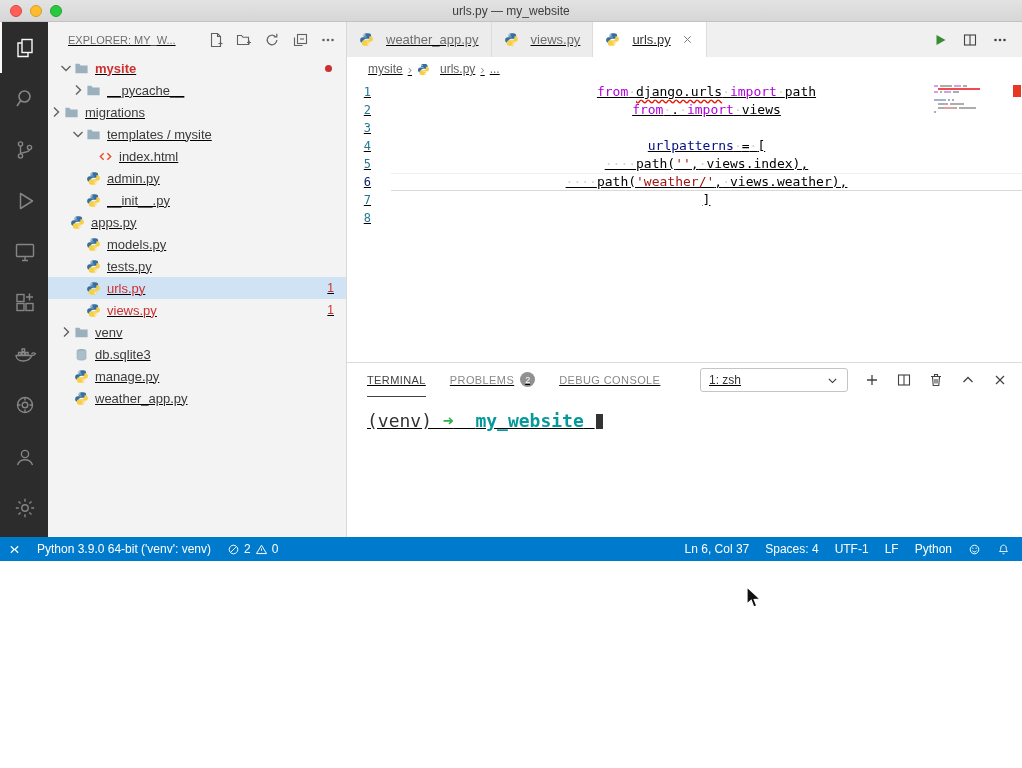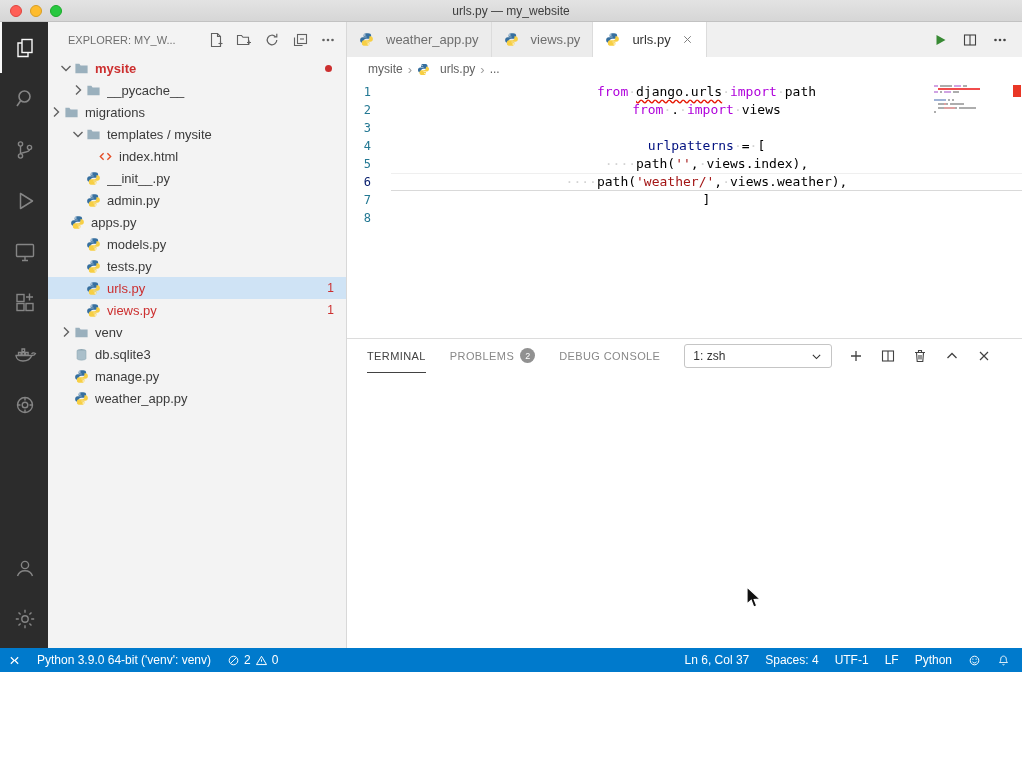--- a/index.html
+++ b/index.html
@@ -10,21 +10,21 @@
   .titlebar { height:22px; background:linear-gradient(#e3e3e3,#d6d6d6); border-bottom:1px solid #c2c2c2;
               display:flex; align-items:center; justify-content:center; position:relative; }
   .title { font-size:12px; color:#3d3d3d; }
   .traffic { position:absolute; left:10px; top:0; height:22px; display:flex; align-items:center; gap:8px; }
   .tl { width:12px; height:12px; border-radius:50%; display:inline-block; }
   .tl.red { background:#ff5f57; border:1px solid #e0443e; }
   .tl.yellow { background:#febc2e; border:1px solid #d89e24; }
   .tl.green { background:#28c840; border:1px solid #1aab29; }
 
   
-  .app { display:flex; height:626px; }
+  .app { display:flex; height:515px;text-decoration:underline; }
 
   
   .activitybar { width:48px; background:#2c2c2c; display:flex; flex-direction:column; flex:none; }
   .ab-top, .ab-bottom { display:flex; flex-direction:column; }
   .ab-bottom { margin-top:auto; padding-bottom:4px; }
   .ab-item { width:48px; height:51px; display:flex; align-items:center; justify-content:center;
              color:#858585; border-left:2px solid transparent; cursor:pointer; }
   .ab-item svg { width:24px; height:24px; }
   .ab-item.active { color:#f8f8f8; border-left-color:#f8f8f8; }
 
@@ -79,21 +79,21 @@
   .tk-var { color:#001080; }
   .tk-ws { color:#d3d3d3; }
   .squiggle { text-decoration:underline; text-decoration-style:wavy; text-decoration-color:#e51400; text-underline-offset:3px; }
 
   .minimap { position:absolute; top:4px; right:16px; width:72px; }
   .mm-line { height:2px; margin-bottom:2px; white-space:nowrap; font-size:0; }
   .mm-err { height:2px; width:42px; background:#f14c4c; margin:-1px 0 1px 4px; }
   .ruler-err { position:absolute; top:4px; right:1px; width:8px; height:12px; background:#e51400; opacity:.85; }
 
   
-  .panel { flex:1; border-top:1px solid #dcdcdc; display:flex; flex-direction:row; background:#fff; min-height:0; }
+  .panel { flex:1; border-top:1px solid #dcdcdc; display:flex; flex-direction:column; background:#fff; min-height:0;margin-top:24px; }
   .panel-header { height:34px; display:flex; align-items:center; padding:0 14px 0 20px; flex:none; }
   .ptabs { display:flex; height:100%; }
   .ptab { font-size:11px; letter-spacing:.4px; color:#888; margin-right:24px; display:flex; align-items:center; gap:6px;
           height:100%; cursor:pointer; border-bottom:1px solid transparent; }
   .ptab.active { color:#424242; border-bottom-color:#424242; }
   .pbadge { background:#919191; color:#fff; font-size:9px; min-width:15px; height:15px; border-radius:8px;
             display:inline-flex; align-items:center; justify-content:center; padding:0 3px; letter-spacing:0; }
   .pright { margin-left:auto; display:flex; align-items:center; gap:16px; color:#424242; }
   .select { width:148px; height:24px; border:1px solid #c5c5c5; border-radius:3px; background:#fff;
             display:flex; align-items:center; justify-content:space-between; padding:0 8px; font-size:12px; color:#333; cursor:pointer; }
@@ -303,33 +303,33 @@
         <div class="row" style="padding-left:22px">
           <span class="twisty"></span>
           <span class="ficon">
             <svg viewBox="0 0 16 16">
               <path fill="#366f9f" d="M7.9 1.3c-1.9 0-3 .8-3 2.2V5h3.2v.5H3.9C2.3 5.5 1.2 6.7 1.2 8.5s1 3 2.5 3h1.2V9.7c0-1.4 1.2-2.6 2.7-2.6h3c1.3 0 2.3-1 2.3-2.3V3.5c0-1.4-1.2-2.2-3.1-2.2z"></path>
               <circle cx="6.2" cy="3.2" r=".8" fill="#fff"></circle>
               <path fill="#f7cf44" d="M8.1 14.7c1.9 0 3-.8 3-2.2V11H7.9v-.5h4.2c1.6 0 2.7-1.2 2.7-3s-1-3-2.5-3h-1.2v1.8c0 1.4-1.2 2.6-2.7 2.6h-3c-1.3 0-2.3 1-2.3 2.3v1.3c0 1.4 1.2 2.2 3.1 2.2z"></path>
               <circle cx="9.8" cy="12.8" r=".8" fill="#fff"></circle>
             </svg>
           </span>
+          <span class="flabel">admin.py</span>
+        </div>
+        <div class="row" style="padding-left:22px">
+          <span class="twisty"></span>
+          <span class="ficon">
+            <svg viewBox="0 0 16 16">
+              <path fill="#366f9f" d="M7.9 1.3c-1.9 0-3 .8-3 2.2V5h3.2v.5H3.9C2.3 5.5 1.2 6.7 1.2 8.5s1 3 2.5 3h1.2V9.7c0-1.4 1.2-2.6 2.7-2.6h3c1.3 0 2.3-1 2.3-2.3V3.5c0-1.4-1.2-2.2-3.1-2.2z"></path>
+              <circle cx="6.2" cy="3.2" r=".8" fill="#fff"></circle>
+              <path fill="#f7cf44" d="M8.1 14.7c1.9 0 3-.8 3-2.2V11H7.9v-.5h4.2c1.6 0 2.7-1.2 2.7-3s-1-3-2.5-3h-1.2v1.8c0 1.4-1.2 2.6-2.7 2.6h-3c-1.3 0-2.3 1-2.3 2.3v1.3c0 1.4 1.2 2.2 3.1 2.2z"></path>
+              <circle cx="9.8" cy="12.8" r=".8" fill="#fff"></circle>
+            </svg>
+          </span>
           <span class="flabel">__init__.py</span>
-        </div>
-        <div class="row" style="padding-left:22px">
-          <span class="twisty"></span>
-          <span class="ficon">
-            <svg viewBox="0 0 16 16">
-              <path fill="#366f9f" d="M7.9 1.3c-1.9 0-3 .8-3 2.2V5h3.2v.5H3.9C2.3 5.5 1.2 6.7 1.2 8.5s1 3 2.5 3h1.2V9.7c0-1.4 1.2-2.6 2.7-2.6h3c1.3 0 2.3-1 2.3-2.3V3.5c0-1.4-1.2-2.2-3.1-2.2z"></path>
-              <circle cx="6.2" cy="3.2" r=".8" fill="#fff"></circle>
-              <path fill="#f7cf44" d="M8.1 14.7c1.9 0 3-.8 3-2.2V11H7.9v-.5h4.2c1.6 0 2.7-1.2 2.7-3s-1-3-2.5-3h-1.2v1.8c0 1.4-1.2 2.6-2.7 2.6h-3c-1.3 0-2.3 1-2.3 2.3v1.3c0 1.4 1.2 2.2 3.1 2.2z"></path>
-              <circle cx="9.8" cy="12.8" r=".8" fill="#fff"></circle>
-            </svg>
-          </span>
-          <span class="flabel">admin.py</span>
         </div>
         <div class="row" style="padding-left:6px">
           <span class="twisty"></span>
           <span class="ficon">
             <svg viewBox="0 0 16 16">
               <path fill="#366f9f" d="M7.9 1.3c-1.9 0-3 .8-3 2.2V5h3.2v.5H3.9C2.3 5.5 1.2 6.7 1.2 8.5s1 3 2.5 3h1.2V9.7c0-1.4 1.2-2.6 2.7-2.6h3c1.3 0 2.3-1 2.3-2.3V3.5c0-1.4-1.2-2.2-3.1-2.2z"></path>
               <circle cx="6.2" cy="3.2" r=".8" fill="#fff"></circle>
               <path fill="#f7cf44" d="M8.1 14.7c1.9 0 3-.8 3-2.2V11H7.9v-.5h4.2c1.6 0 2.7-1.2 2.7-3s-1-3-2.5-3h-1.2v1.8c0 1.4-1.2 2.6-2.7 2.6h-3c-1.3 0-2.3 1-2.3 2.3v1.3c0 1.4 1.2 2.2 3.1 2.2z"></path>
               <circle cx="9.8" cy="12.8" r=".8" fill="#fff"></circle>
             </svg>

